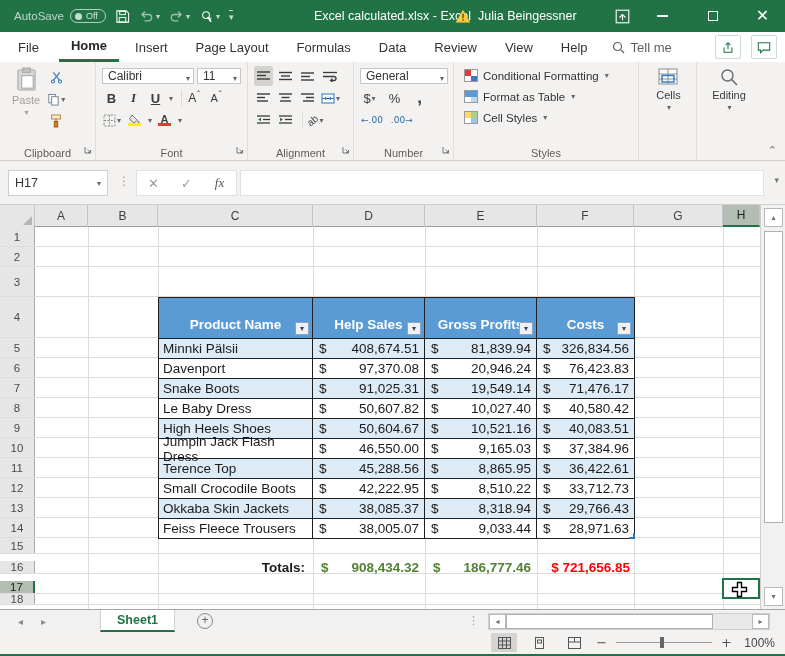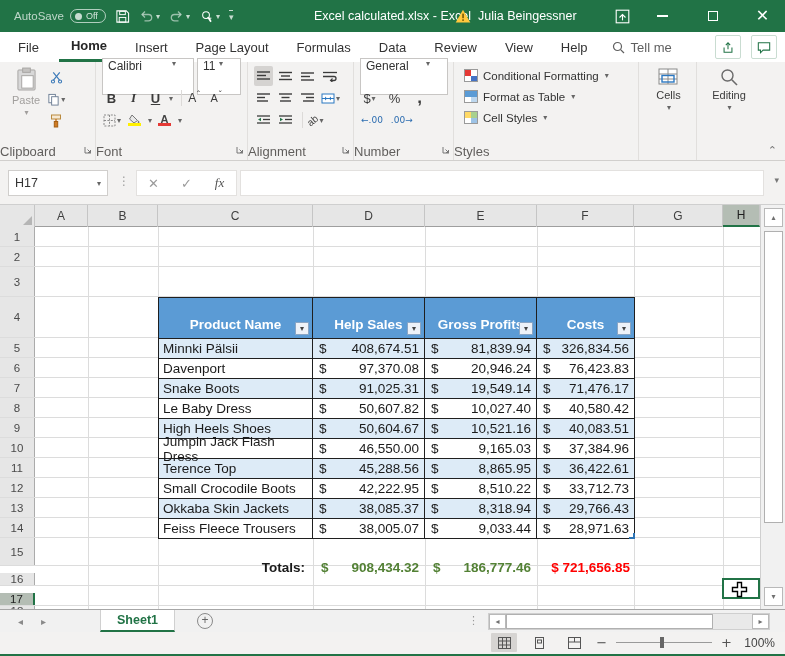--- a/index.html
+++ b/index.html
@@ -29,27 +29,27 @@
   .rtab{display:flex;align-items:center;padding:0 12px;margin:0 2px;cursor:default;}
   .rtab.file{padding:0 16px;}
   .rtab.active{font-weight:bold;color:#262626;border-bottom:3px solid #217346;}
   .tellme{display:flex;align-items:center;gap:6px;color:#5f5f5f;padding:0 10px;}
   .tabs-right{position:absolute;right:8px;top:3px;display:flex;gap:10px;}
   .mini-box{width:26px;height:24px;border:1px solid #c9dcd1;display:flex;align-items:center;justify-content:center;border-radius:2px;}
 
   
   .ribbon{position:absolute;top:62px;left:0;width:785px;height:99px;background:#f3f2f1;border-bottom:1px solid #d1cfcd;display:flex;}
   .rgroup{position:relative;display:flex;flex-direction:column;padding:3px 4px 15px 6px;border-right:1px solid #e1dfdd;}
-  .rlabel{position:absolute;bottom:1px;left:0;right:0;font-size:13px;color:#605e5c;}
+  .rlabel{position:absolute;bottom:1px;left:0;right:0;text-align:center;font-size:11px;color:#605e5c;}
   .launcher{position:absolute;bottom:2px;right:3px;}
   .rrow{display:flex;align-items:center;height:22px;gap:3px;}
   .rbtn{display:flex;align-items:center;justify-content:center;min-width:19px;height:20px;padding:0 1px;border-radius:2px;color:#3b3b3b;}
   .rbtn.sel{background:#d5d3d1;}
   .dd{font-size:8px;color:#666;margin-left:1px;}
-  .combo{background:#fff;border:1px solid #c8c6c4;height:37px;display:flex;align-items:flex-start;justify-content:space-between;font-size:12px;color:#333;padding:0 17px 0 5px;}
+  .combo{background:#fff;border:1px solid #c8c6c4;height:16px;display:flex;align-items:flex-end;justify-content:space-between;font-size:12px;color:#333;padding:0 3px 0 5px;}
   .bigbtn{display:flex;flex-direction:column;align-items:center;justify-content:flex-start;gap:2px;padding:2px 6px;font-size:11px;color:#3b3b3b;}
   .fontmark{font-weight:bold;font-size:13px;}
   .colorbar{display:block;width:13px;height:3px;margin-top:-1px;}
   .styleline{display:flex;align-items:center;gap:5px;height:21px;font-size:11.5px;color:#333;white-space:nowrap;}
   .chip{width:14px;height:13px;border:1px solid #9a9a9a;display:grid;grid-template-columns:1fr 1fr;grid-template-rows:1fr 1fr;background:#fff;}
   .collapse{position:absolute;right:8px;bottom:3px;}
 
   
   .fbar{position:absolute;top:161px;left:0;width:785px;height:44px;background:#f3f2f1;border-bottom:1px solid #cfcfcf;}
   .namebox{position:absolute;left:8px;top:9px;width:100px;height:26px;background:#fff;border:1px solid #d0cecc;display:flex;align-items:center;justify-content:space-between;padding:0 6px;font-size:12.5px;color:#333;}
@@ -575,21 +575,21 @@
       </div>
     <div class="grow" style="height:20px;">
         <div class="rh">12</div>
       </div>
     <div class="grow" style="height:20px;">
         <div class="rh">13</div>
       </div>
     <div class="grow" style="height:20px;">
         <div class="rh">14</div>
       </div>
-    <div class="grow" style="height:28px;">
+    <div class="grow" style="height:16px;">
         <div class="rh">15</div>
       </div>
     <div class="grow" style="height:20px;align-items:flex-end;">
         <div class="rh">16</div>
       </div>
     <div class="grow" style="height:20px;align-items:flex-end;">
         <div class="rh hl">17</div>
       </div>
     <div class="grow" style="height:11px;">
         <div class="rh">18</div>

